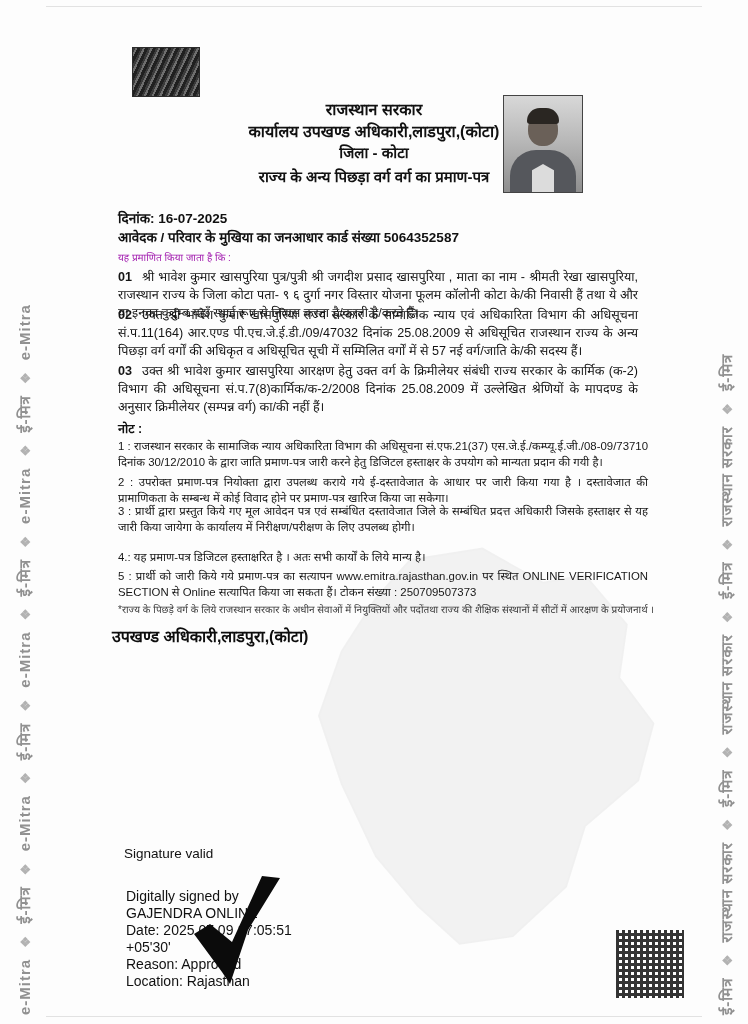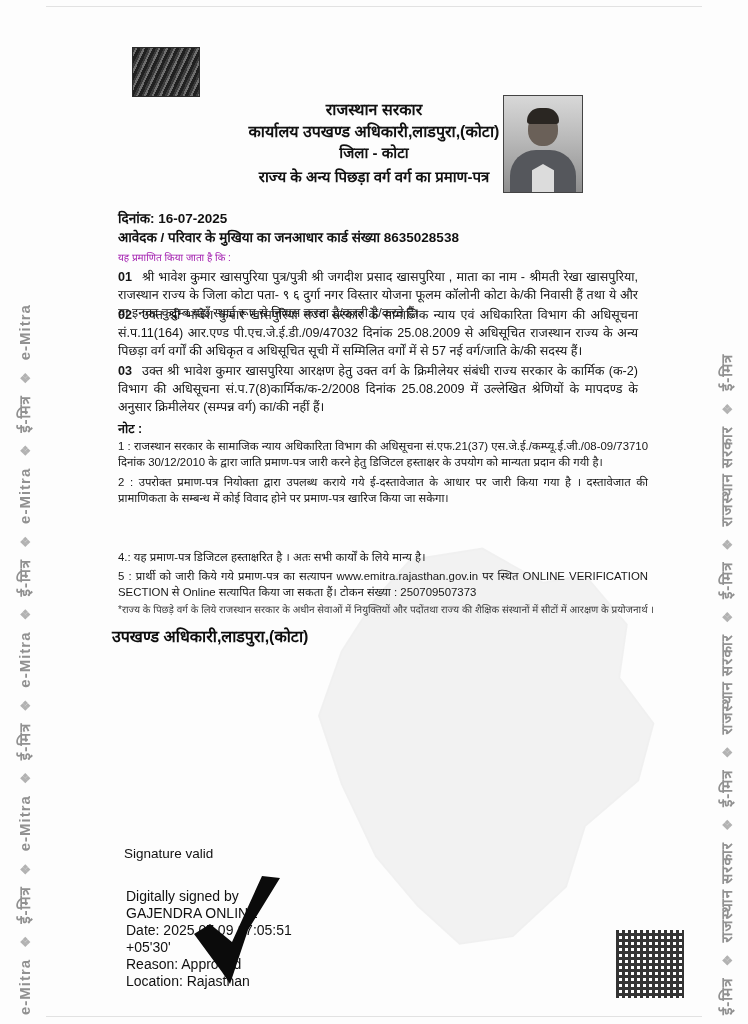--- a/index.html
+++ b/index.html
@@ -332,40 +332,41 @@
     <div class="hdr hdr2">कार्यालय उपखण्ड अधिकारी,लाडपुरा,(कोटा)</div>
     <div class="hdr hdr3">जिला - कोटा</div>
     <div class="hdr hdr4">राज्य के अन्य पिछड़ा वर्ग वर्ग का प्रमाण-पत्र</div>
 
     <div class="meta meta2">
       <span>दिनांक:</span>
       <span>16-07-2025</span>
     </div>
     <div class="meta meta3">
       <span>आवेदक / परिवार के मुखिया का जनआधार कार्ड संख्या</span>
-      <span>8635028538</span>
+      <span>5064352587</span>
     </div>
 
     <div class="intro">यह प्रमाणित किया जाता है कि :</div>
 
     <div class="para p01">
       <span class="num">01</span><span>श्री भावेश कुमार खासपुरिया पुत्र/पुत्री श्री जगदीश प्रसाद खासपुरिया , माता का नाम - श्रीमती रेखा खासपुरिया, राजस्थान राज्य के जिला कोटा पता- ९ ६  दुर्गा नगर विस्तार योजना फूलम कॉलोनी कोटा के/की निवासी हैं तथा ये और या इनका कुटुम्ब यहाँ स्थाई रूप से निवास करता है/करती है/करते हैं।</span>
     </div>
 
     <div class="para p02">
       <span class="num">02</span><span>उक्त श्री भावेश कुमार खासपुरिया राज्य सरकार के सामाजिक न्याय एवं अधिकारिता विभाग की अधिसूचना सं.प.11(164) आर.एण्ड पी.एच.जे.ई.डी./09/47032 दिनांक 25.08.2009 से अधिसूचित राजस्थान राज्य के अन्य पिछड़ा वर्ग वर्गों की अधिकृत व अधिसूचित सूची में सम्मिलित वर्गों में से 57 नई वर्ग/जाति के/की सदस्य हैं।</span>
     </div>
 
     <div class="para p03">
       <span class="num">03</span><span>उक्त श्री भावेश कुमार खासपुरिया आरक्षण हेतु उक्त वर्ग के क्रिमीलेयर संबंधी राज्य सरकार के कार्मिक (क-2) विभाग की अधिसूचना सं.प.7(8)कार्मिक/क-2/2008 दिनांक 25.08.2009 में उल्लेखित श्रेणियों के मापदण्ड के अनुसार क्रिमीलेयर (सम्पन्न वर्ग) का/की नहीं हैं।</span>
     </div>
 
     <div class="note-title">नोट :</div>
     <div class="note n1">1 : राजस्थान सरकार के सामाजिक न्याय अधिकारिता विभाग की अधिसूचना सं.एफ.21(37) एस.जे.ई./कम्प्यू.ई.जी./08-09/73710 दिनांक 30/12/2010 के द्वारा जाति प्रमाण-पत्र जारी करने हेतु डिजिटल हस्ताक्षर के उपयोग को मान्यता प्रदान की गयी है।</div>
     <div class="note n2">2 : उपरोक्त प्रमाण-पत्र नियोक्ता द्वारा उपलब्ध कराये गये ई-दस्तावेजात के आधार पर जारी किया गया है । दस्तावेजात की प्रामाणिकता के सम्बन्ध में कोई विवाद होने पर प्रमाण-पत्र खारिज किया जा सकेगा।</div>
+    <div class="note n3">3 : प्रार्थी द्वारा प्रस्तुत किये गए मूल आवेदन पत्र एवं सम्बंधित दस्तावेजात जिले के सम्बंधित प्रदत्त अधिकारी जिसके हस्ताक्षर से यह जारी किया जायेगा के कार्यालय में निरीक्षण/परीक्षण के लिए उपलब्ध होगी।</div>
     <div class="note n4">4.: यह प्रमाण-पत्र डिजिटल हस्ताक्षरित है । अतः सभी कार्यों के लिये मान्य है।</div>
     <div class="note n5">5 : प्रार्थी को जारी किये गये प्रमाण-पत्र का सत्यापन www.emitra.rajasthan.gov.in पर स्थित ONLINE VERIFICATION SECTION से Online सत्यापित किया जा सकता हैं। टोकन संख्या : 250709507373</div>
 
     <div class="footnote">*राज्य के पिछड़े वर्ग के लिये राजस्थान सरकार के अधीन सेवाओं में नियुक्तियों और पदोंतथा राज्य की शैक्षिक संस्थानों में सीटों में आरक्षण के प्रयोजनार्थ ।</div>
 
     <div class="signline">उपखण्ड अधिकारी,लाडपुरा,(कोटा)</div>
 
     <div class="sig-valid">Signature valid</div>
 
     <div class="sig-details">

